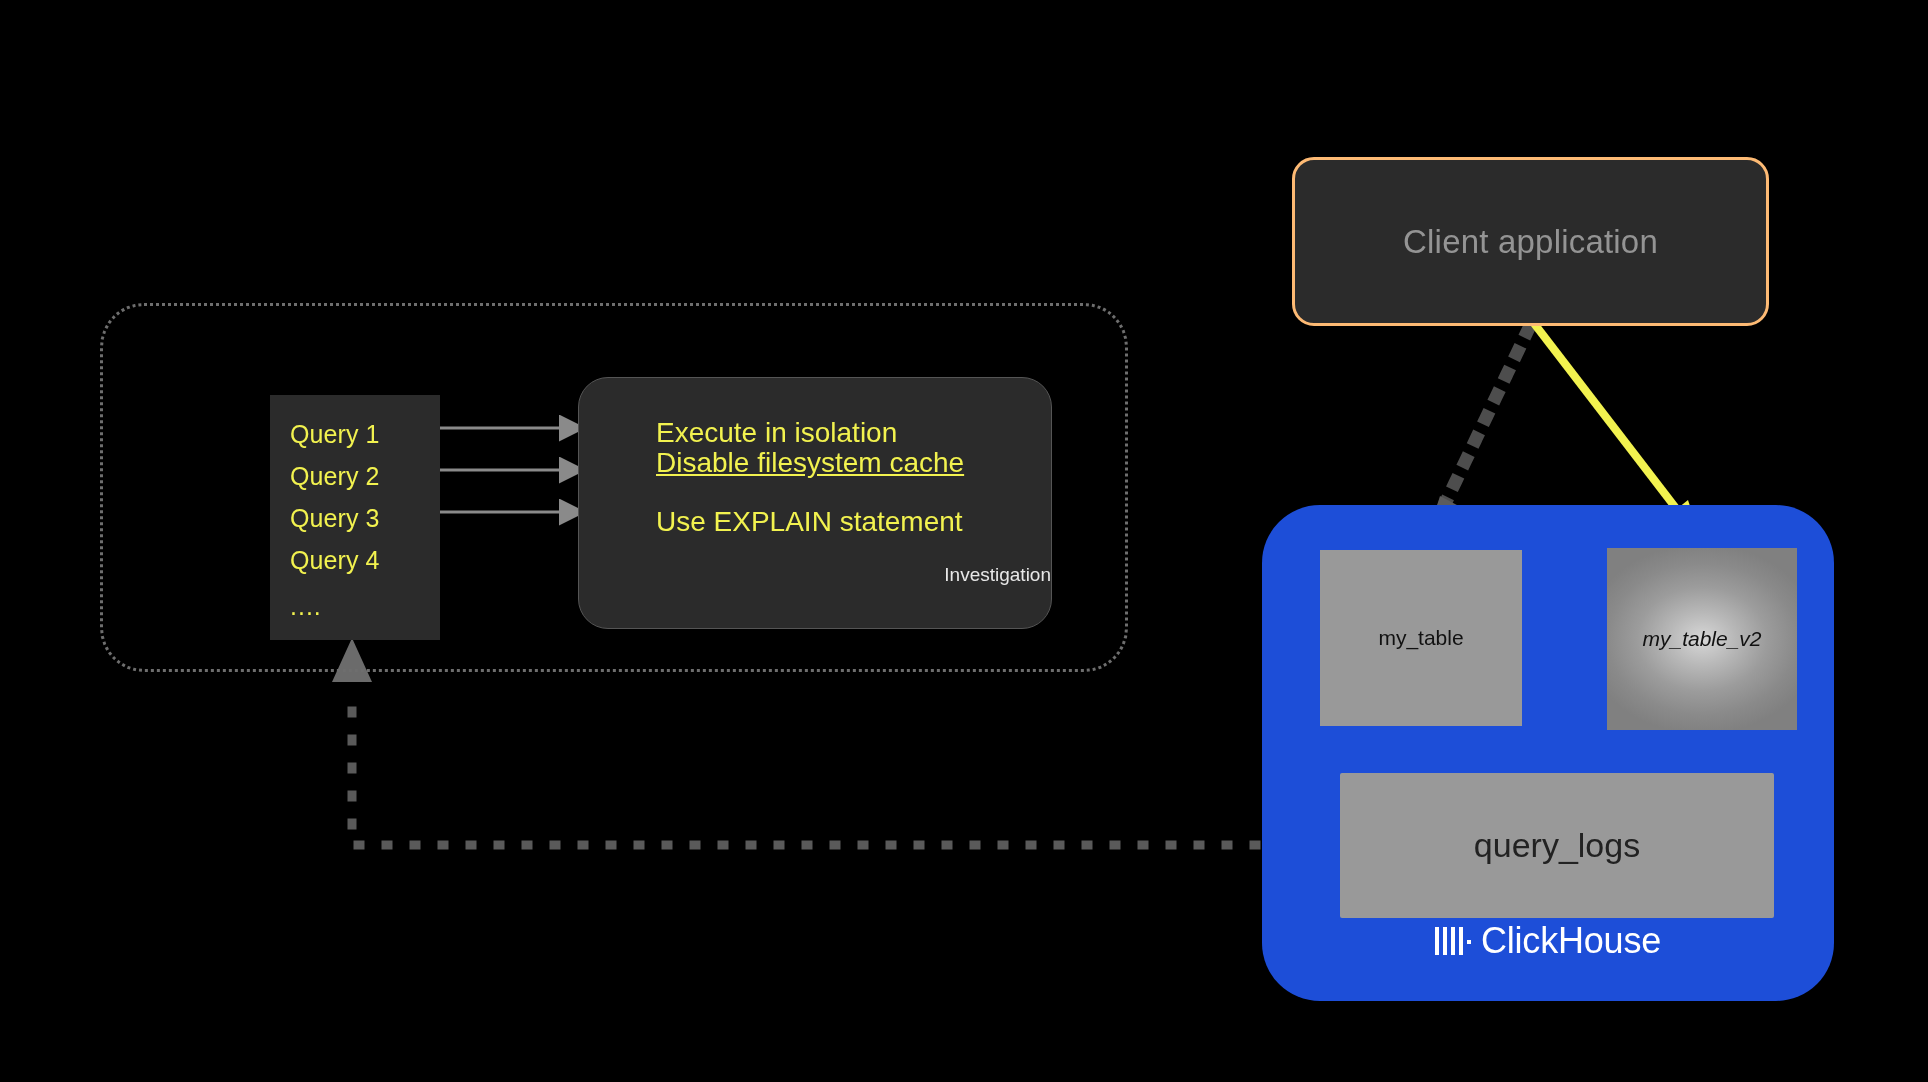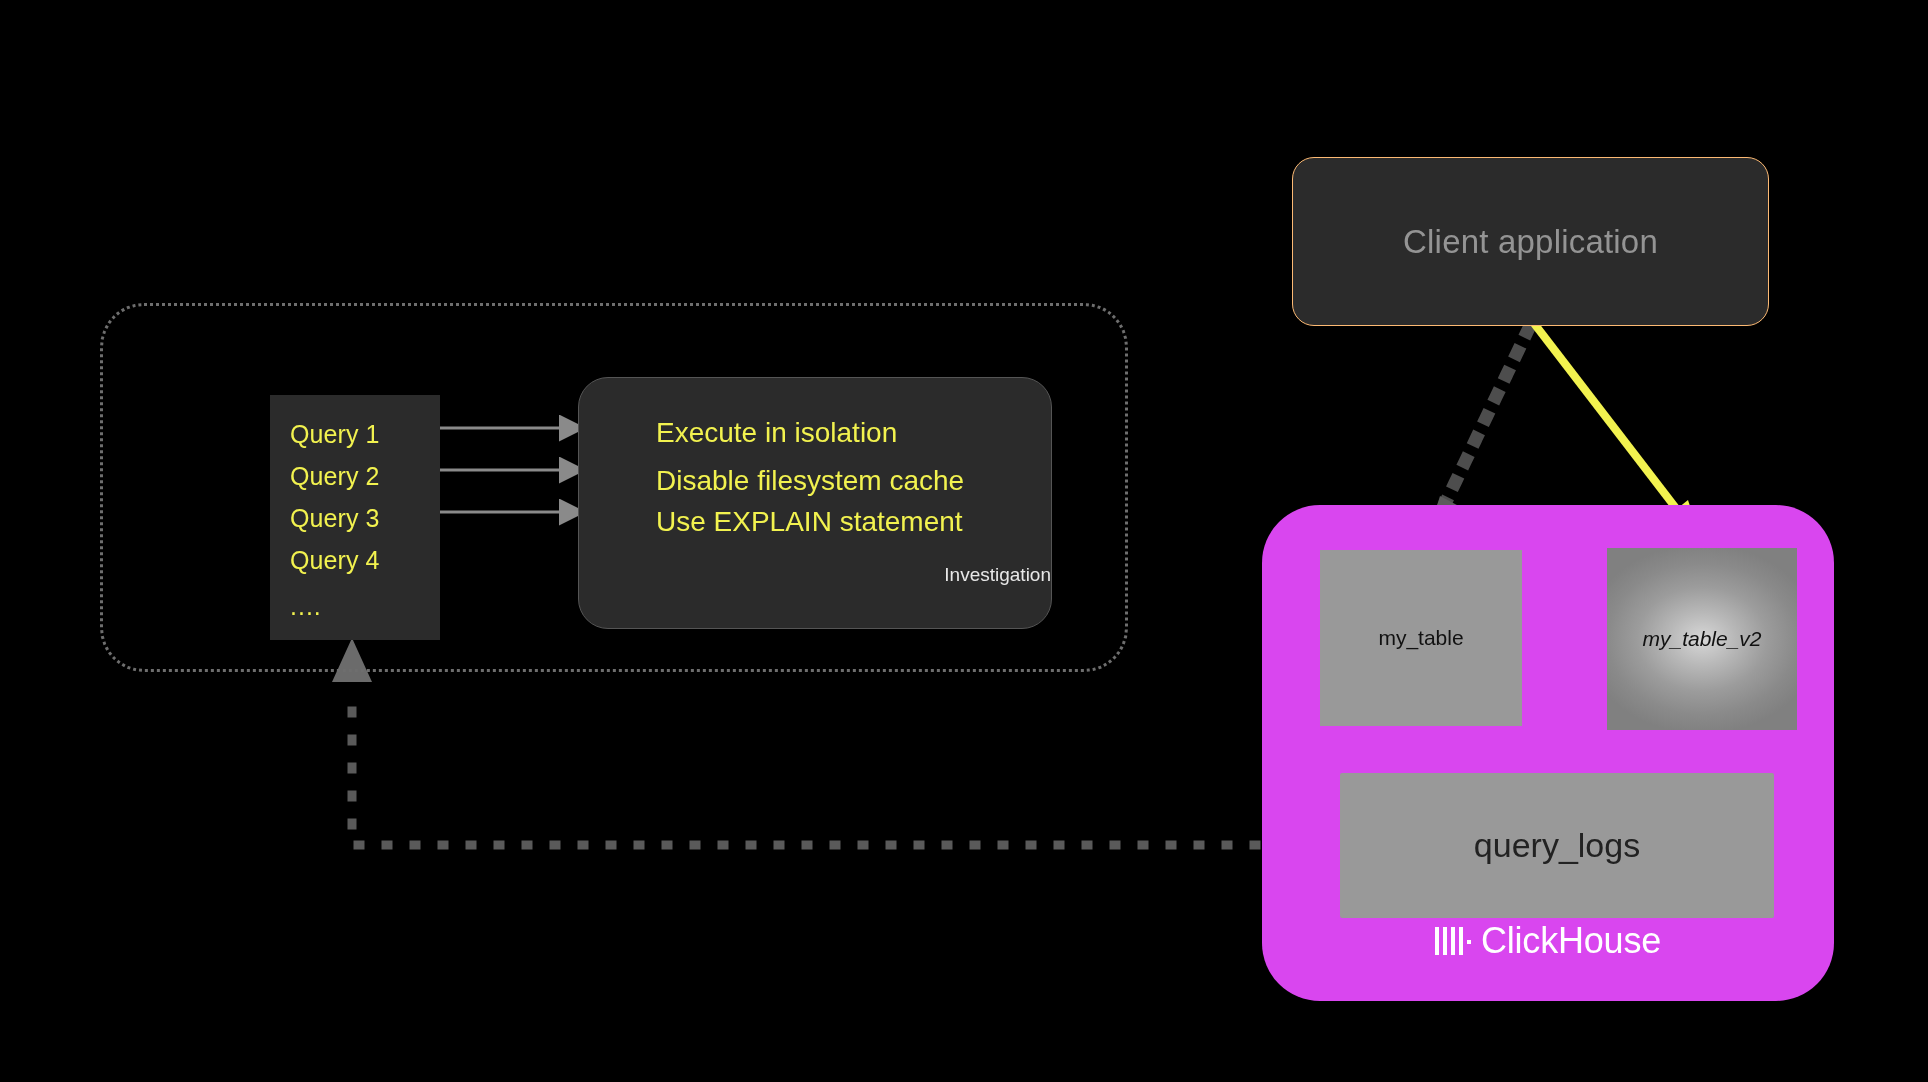--- a/index.html
+++ b/index.html
@@ -66,59 +66,59 @@
   }
   .tip-line {
     position: absolute;
     color: #f2f24f;
     font-size: 28px;
     white-space: nowrap;
     left: 34px;
     margin-left: 43px;
   }
   #tip-0 { top: 39px; }
-  #tip-1 { top: 87px; }
+  #tip-1 { top: 69px; text-decoration: underline; }
   #tip-2 { top: 128px; }
   #investigation-caption {
     position: absolute;
     left: 8px;
     right: 0;
     top: 186px;
     text-align: right;
     color: #e8e8e8;
     font-size: 19px;
   }
 
   
   #client-application {
     left: 1292px;
     top: 157px;
     width: 477px;
     height: 169px;
     background: #2b2b2b;
-    border: 1px solid #fdba74;
+    border: 3px solid #fdba74;
     border-radius: 22px;
     box-sizing: border-box;
     display: flex;
     align-items: center;
     justify-content: center;
   }
   #client-application-label {
     color: #949494;
     font-size: 33px;
     letter-spacing: 0.2px;
   }
 
   
   #clickhouse-container {
     left: 1262px;
     top: 505px;
     width: 572px;
     height: 496px;
-    background: #d946ef;
+    background: #1d4ed8;
     border-radius: 58px;
     box-sizing: border-box;
   }
   .table-box {
     position: absolute;
     background: #999999;
     display: flex;
     align-items: center;
     justify-content: center;
     color: #111111;

